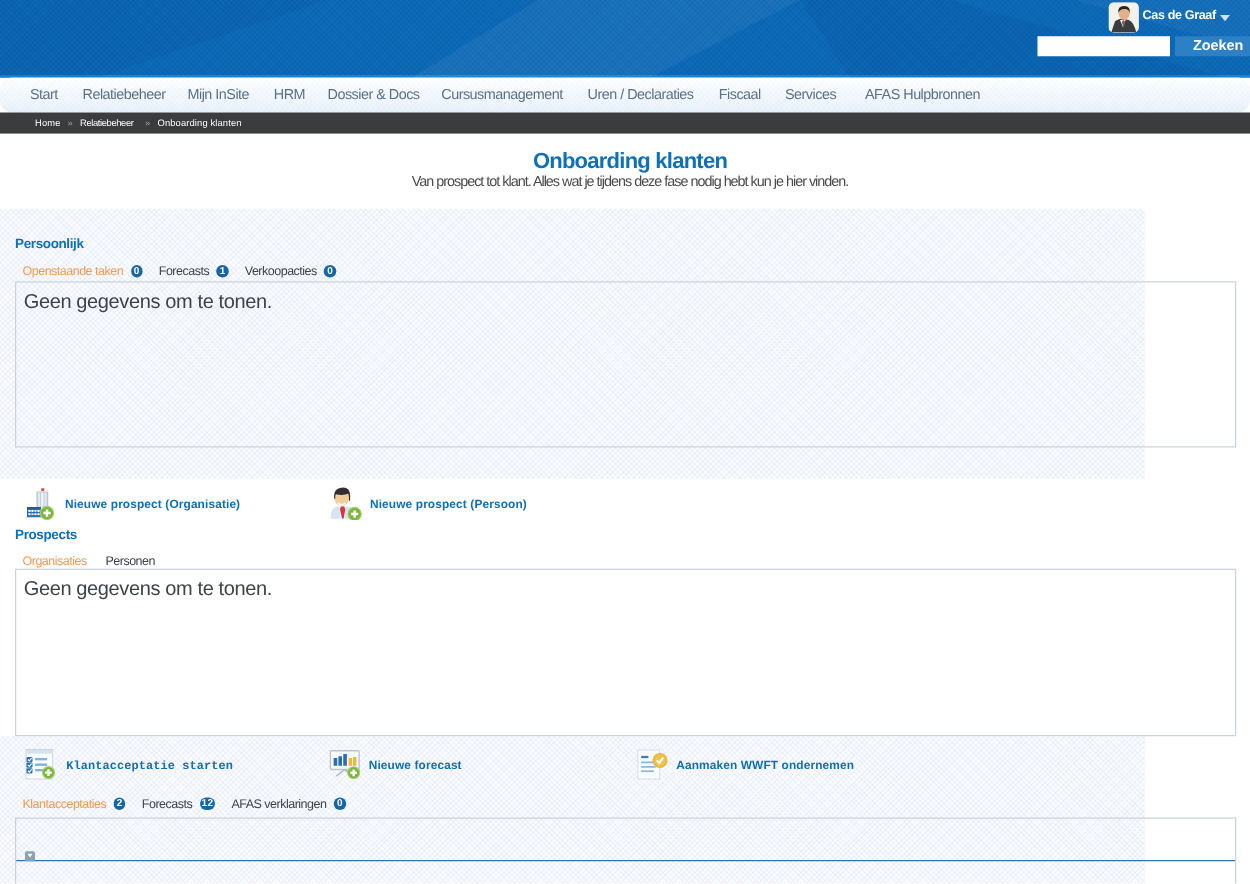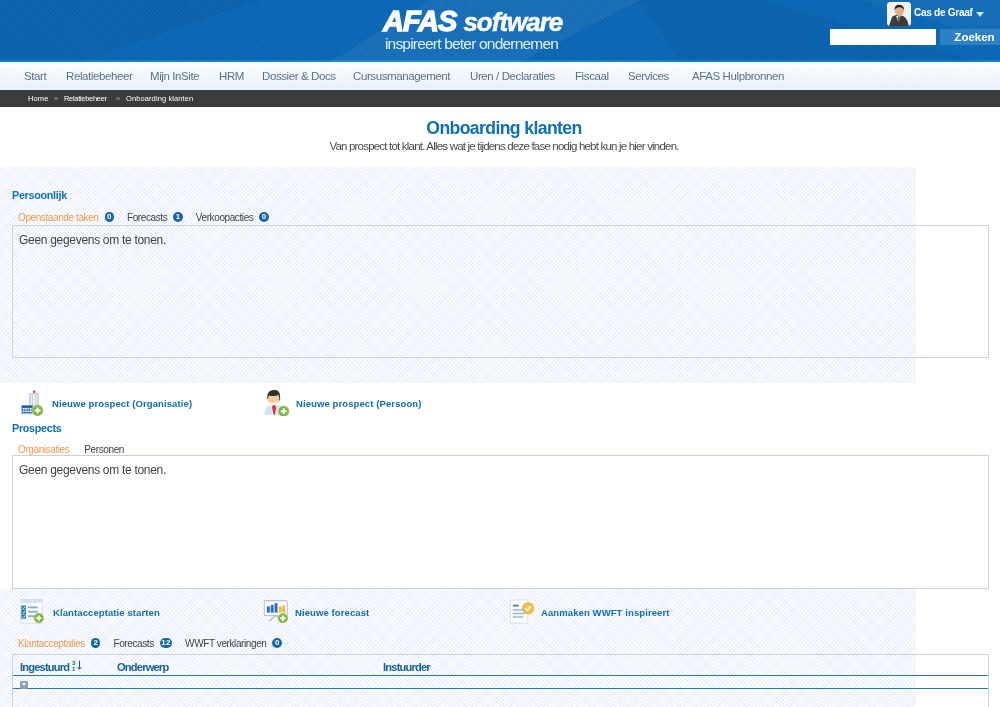--- a/index.html
+++ b/index.html
@@ -26,20 +26,21 @@
 #sinput { left:830px; top:29px; width:106px; height:16px; background:#fff; }
 #sbtn { left:940px; top:29px; width:69px; height:16px; background:#2e80c4; color:#fff; font-weight:bold; font-size:11.5px; text-align:center; line-height:16px; }
 
 
 #nav { left:0; top:62px; width:1000px; height:28px;
   background-color:#f6fafd;
   background-image:
     linear-gradient(180deg, rgba(255,255,255,.9) 0%, rgba(243,248,253,.85) 55%, rgba(230,241,250,.9) 100%),
     repeating-linear-gradient(45deg, rgba(190,210,235,.5) 0 1px, rgba(0,0,0,0) 1px 3px),
     repeating-linear-gradient(135deg, rgba(190,210,235,.5) 0 1px, rgba(0,0,0,0) 1px 3px);
+  border-radius: 10px;
 }
 #nav span { position:absolute; top:0; line-height:28px; font-size:11.5px; letter-spacing:-0.4px; color:#5a7189; white-space:nowrap; }
 
 
 #crumb { left:0; top:90px; width:1000px; height:17px; background:#3a3c3e; color:#fff; font-size:7.5px; font-weight:normal; letter-spacing:0.1px; }
 #crumb span { position:absolute; top:0; line-height:17px; white-space:nowrap; }
 #crumb .sep { color:#a8a8a8; }
 
 
 #titleband { left:0; top:107px; width:1000px; height:60px; background:#fff; }
@@ -55,41 +56,41 @@
 }
 #whiteband { left:0; top:216px; width:1000px; height:206px; background:#fff; }
 
 .h2 { color:#0e70b8; font-weight:bold; font-size:10.8px; letter-spacing:-0.3px; line-height:13px; }
 .tabs { display:flex; align-items:center; font-size:10px; letter-spacing:-0.4px; color:#3e4348;justify-content:space-between; }
 .tabs .on { color:#f09a52; }
 .tabs .tab { display:flex; align-items:center; margin-right:13px; white-space:nowrap; }
 #tabs2 .tab { margin-right:15px; }
 .badge { display:inline-block; min-width:9.5px; height:10.5px; border-radius:6px; background:#1566a7; color:#fff; font-size:8px; font-weight:bold; line-height:10.5px; letter-spacing:0.2px; text-align:center; margin-left:6px; padding:0 1.5px; }
 .gbox { border:1px solid #c9d3df; }
-.nodata { font-size:12px; letter-spacing:-0.3px; color:#3e4348; }
+.nodata { font-size:16px; letter-spacing:-0.3px; color:#3e4348; }
 .alink { color:#0e6fb5; font-weight:bold; font-size:9.5px; letter-spacing:0.1px; white-space:nowrap; }
 
 
 #h2-1 { left:12px; top:22px; }
 #tabs1 { left:18px; top:44.5px; }
 #box1 { left:12px; top:58px; width:977px; height:133px; }
 #nd1 { left:19px; top:66px; }
 
 
 #ic1 { left:20px; top:223px; } #al1 { left:52px; top:231px;text-align:center; }
 #ic2 { left:264px; top:222px; } #al2 { left:296px; top:231px; }
 
 
 #h2-2 { left:12px; top:255px; }
 #tabs2 { left:18px; top:276.5px; }
 #box2 { left:12px; top:288px; width:977px; height:134px; background:#fff; }
 #nd2 { left:19px; top:296px; }
 
 
-#ic3 { left:20px; top:431px; } #al3 { left:53px; top:440px; }
+#ic3 { left:20px; top:431px; } #al3 { left:53px; top:440px;font-family:Liberation Mono, monospace; }
 #ic4 { left:263px; top:433px; } #al4 { left:295px; top:440px; }
 #ic5 { left:509px; top:432px; } #al5 { left:541px; top:440px; }
 
 
 #tabs3 { left:18px; top:470.5px; }
 
 
 #table { left:12px; top:487px; width:977px; height:53px; border:1px solid #c9d3df; border-bottom:none; }
 #trow1 { height:21px; }
 #trow1 { left:0; top:0; width:975px; height:21px; border-bottom:1px solid #2f74ad; }
@@ -103,24 +104,20 @@
 </style>
 </head>
 <body>
 <div class="abs" id="header">
   <svg class="abs" style="left:0;top:0" width="1000" height="62">
     <polygon points="0,0 260,0 80,62 0,62" fill="rgba(0,25,70,0.05)"></polygon>
     <polygon points="430,0 640,0 520,62 330,62" fill="rgba(255,255,255,0.05)"></polygon>
     <polygon points="640,0 760,0 980,62 680,62" fill="rgba(0,25,70,0.06)"></polygon>
     <polygon points="860,0 1000,0 1000,40" fill="rgba(255,255,255,0.04)"></polygon>
   </svg>
-  <div class="abs" id="logo">
-    <div class="l1"><span class="afas">AFAS</span> <span class="sw">software</span></div>
-    <div class="l2">inspireert beter ondernemen</div>
-  </div>
   <div class="abs" id="avatar">
     <svg width="24" height="24" viewBox="0 0 24 24">
       <rect width="24" height="24" fill="#f3f1ec"></rect>
       <path d="M2 24 L5 15 Q8 12.5 11 13 L16 14 Q20 15.5 22 24 Z" fill="#3a3c40"></path>
       <path d="M9 14 L11.5 20 L13.5 13.8 Z" fill="#fbfbfa"></path>
       <path d="M11 14.5 l1.2 -0.5 1 2 -1.4 4 -1.2 -3.8 Z" fill="#7a5a4a"></path>
       <ellipse cx="12.3" cy="8.8" rx="4.4" ry="5.2" fill="#e2b088"></ellipse>
       <path d="M7.6 8.5 Q7 2.6 12.5 2.8 Q17.6 3 16.9 9 Q16.4 5 12.5 5.2 Q8.4 5.4 7.6 8.5Z" fill="#27231f"></path>
     </svg>
   </div>
@@ -257,45 +254,35 @@
   <div class="abs" id="ic5"><svg width="26" height="25" viewBox="0 0 26 25">
     <rect x="1.3" y="1" width="17.4" height="23.2" fill="#fbfcfe" stroke="#d5dde5" stroke-width="0.8"></rect>
     <rect x="3.9" y="5.7" width="5.8" height="1.8" fill="#3a7fc1"></rect>
     <rect x="3.9" y="10.2" width="9.8" height="1.4" fill="#88b7e0"></rect>
     <rect x="3.9" y="13.8" width="11.6" height="1.4" fill="#88b7e0"></rect>
     <rect x="3.9" y="17.3" width="10.2" height="1.4" fill="#88b7e0"></rect>
     <circle cx="19" cy="9.3" r="6" fill="#e8b83c"></circle>
     <circle cx="19" cy="9.3" r="4.6" fill="#eec34e"></circle>
     <path d="M16.4 9.3 l1.9 2 3.3-4.1" stroke="#fff" stroke-width="1.7" fill="none"></path>
   </svg></div>
-  <div class="abs alink" id="al5">Aanmaken WWFT inspireert</div>
+  <div class="abs alink" id="al5">Aanmaken WWFT ondernemen</div>
 
   <div class="abs tabs" id="tabs3">
     <span class="tab">
         <span class="on">Klantacceptaties</span>
         <span class="badge">2</span>
       </span>
     <span class="tab">
         <span>Forecasts</span>
         <span class="badge">12</span>
       </span>
     <span class="tab">
-        <span>WWFT verklaringen</span>
+        <span>AFAS verklaringen</span>
         <span class="badge">0</span>
       </span>
   </div>
 
   <div class="abs" id="table">
-    <div class="abs" id="trow1">
-      <span class="c1">Ingestuurd</span>
-      <svg style="position:absolute;left:59px;top:4px" width="12" height="13" viewBox="0 0 12 13">
-  <text x="0" y="5.5" font-size="6" font-weight="bold" fill="#17619c" font-family="Liberation Sans">3</text>
-  <text x="0" y="12" font-size="6" font-weight="bold" fill="#17619c" font-family="Liberation Sans">1</text>
-  <path d="M7.5 1.5 V10 M5.6 8 L7.5 10.3 L9.4 8" stroke="#17619c" stroke-width="1" fill="none"></path>
-</svg>
-      <span class="c2">Onderwerp</span>
-      <span class="c3">Instuurder</span>
-    </div>
     <div class="abs" id="trow2">
         <div class="abs" id="fbtn"></div>
       </div>
   </div>
 </div>
 
 </body></html>

